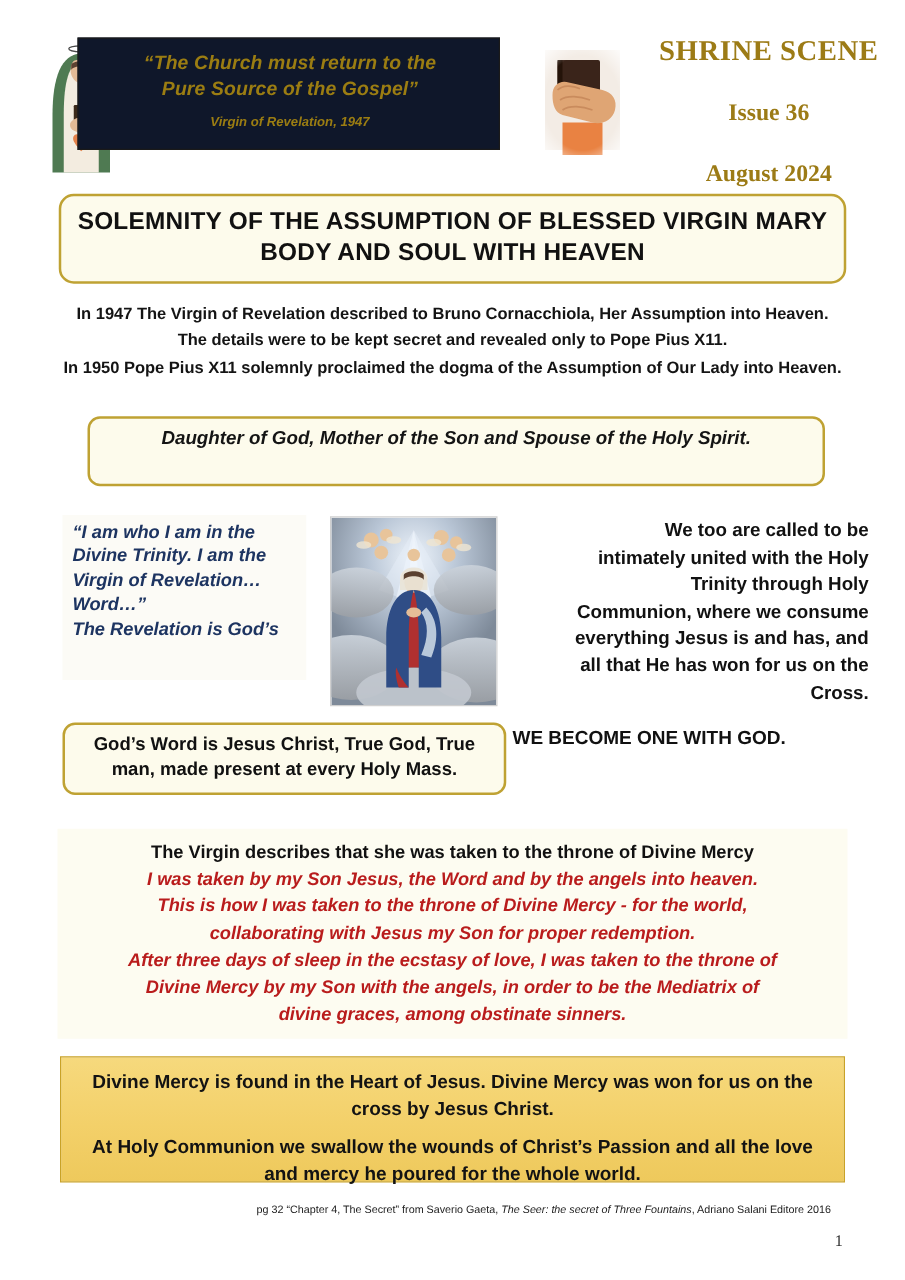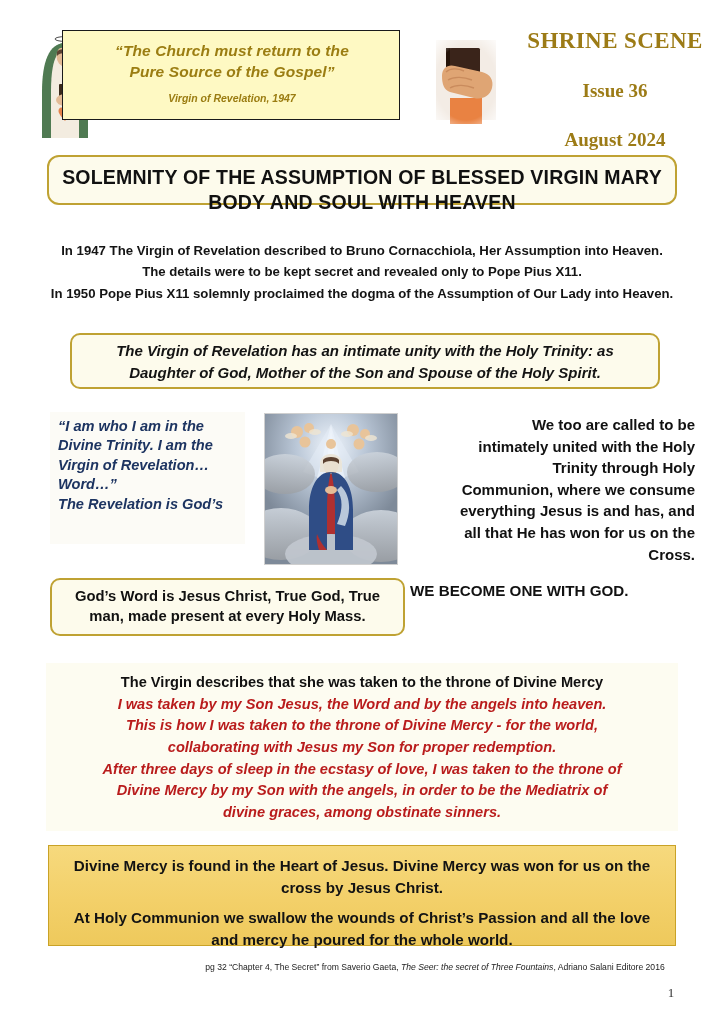--- a/index.html
+++ b/index.html
@@ -27,21 +27,21 @@
     left: 36px; top: 8px;
     width: 58px; height: 110px;
   }
   #virgin-image svg { display: block; }
 
   #banner-frame {
     position: absolute;
     left: 62px; top: 8px;
     width: 338px; height: 90px;
     border: 1.6px solid #1a1a1a;
-    background: #fef9c3;
+    background: #0f172a;
     box-sizing: border-box;
   }
   #banner-quote {
     position: absolute;
     left: 0; top: 9px;
     width: 338px;
     text-align: center;
     font-size: 15.5px;
     font-weight: bold;
     font-style: italic;
@@ -92,21 +92,21 @@
   .cream-box {
     position: absolute;
     background: #fdfbec;
     border: 2px solid #bfa233;
     border-radius: 12px;
     box-sizing: border-box;
   }
 
   #title-box {
     left: 47px; top: 155px;
-    width: 630px; height: 50px;
+    width: 630px; height: 72px;
   }
   #title-box .line {
     text-align: center;
     font-size: 19.5px;
     font-weight: bold;
     letter-spacing: .2px;
     line-height: 1.28;
     color: #111;
   }
   #title-box .line:first-child { margin-top: 8px; }
@@ -338,21 +338,20 @@
   <div class="line">BODY AND SOUL WITH HEAVEN</div>
 </div>
 
 <div id="intro">
   <div>In 1947 The Virgin of Revelation described to Bruno Cornacchiola, Her Assumption into Heaven.</div>
   <div>The details were to be kept secret and revealed only to Pope Pius X11.</div>
   <div>In 1950 Pope Pius X11 solemnly proclaimed the dogma of the Assumption of Our Lady into Heaven.</div>
 </div>
 
 <div id="trinity-box" class="cream-box">
-  <div class="line">The Virgin of Revelation has an intimate unity with the Holy Trinity: as</div>
   <div class="line">Daughter of God, Mother of the Son and Spouse of the Holy Spirit.</div>
 </div>
 
 <div id="quote-box">
   <div class="qline">“I am who I am in the</div>
   <div class="qline">Divine Trinity. I am the</div>
   <div class="qline">Virgin of Revelation…</div>
   <div class="qline">Word…”</div>
   <div class="qline">The Revelation is God’s</div>
 </div>

